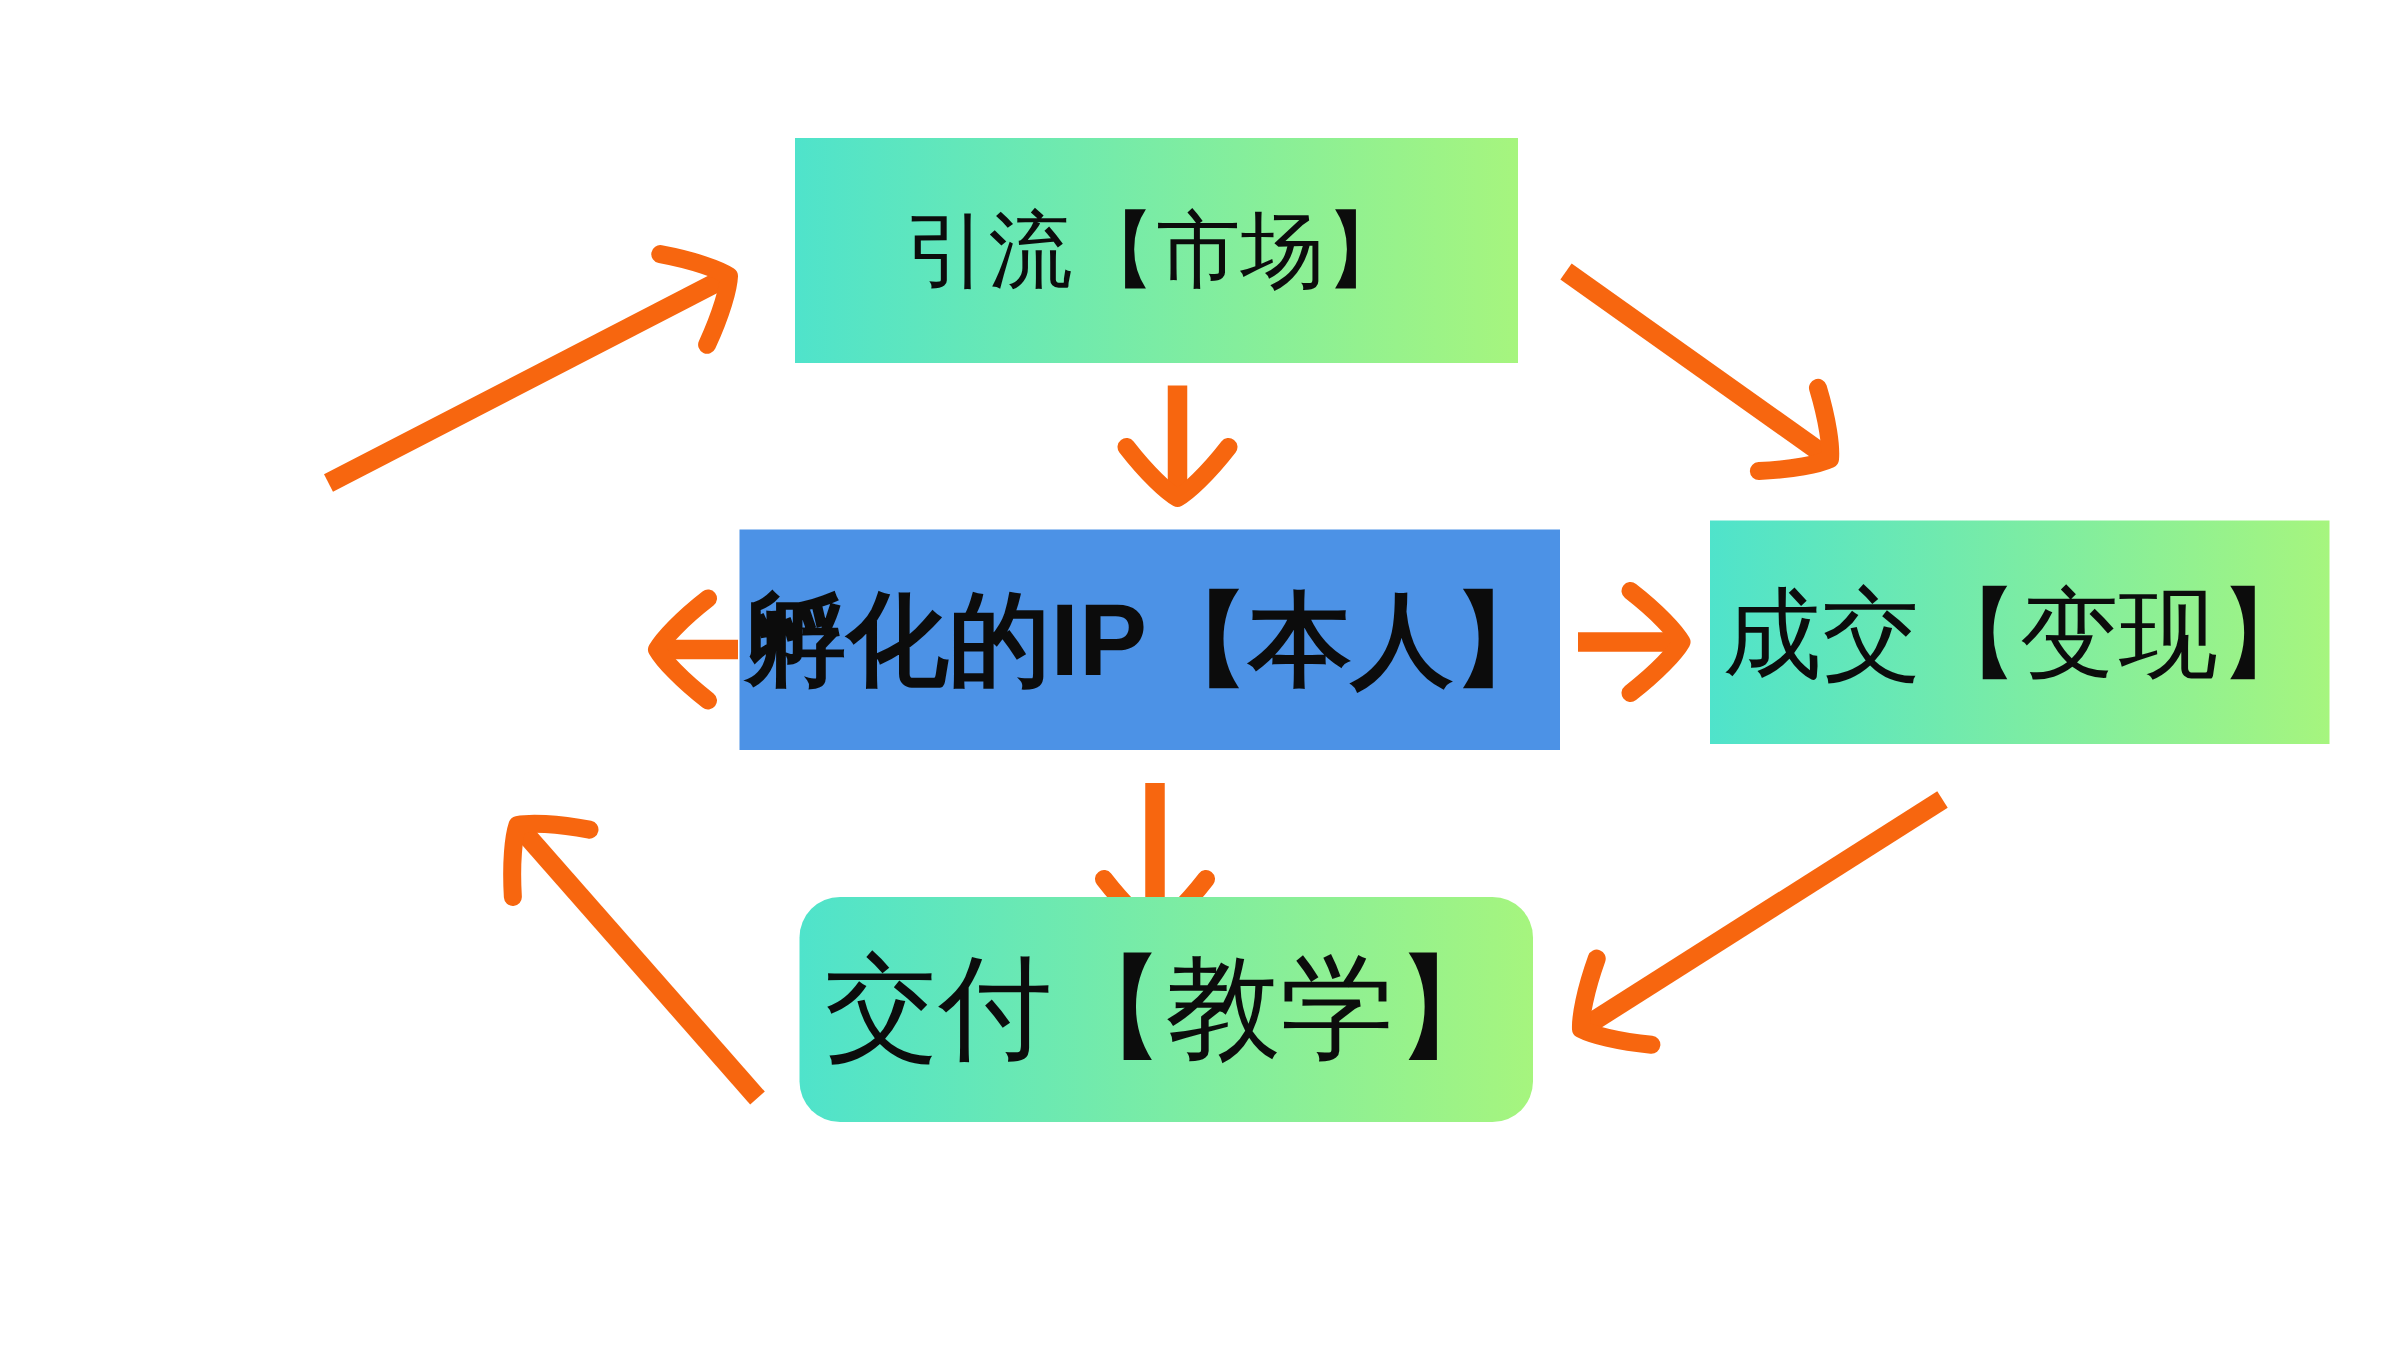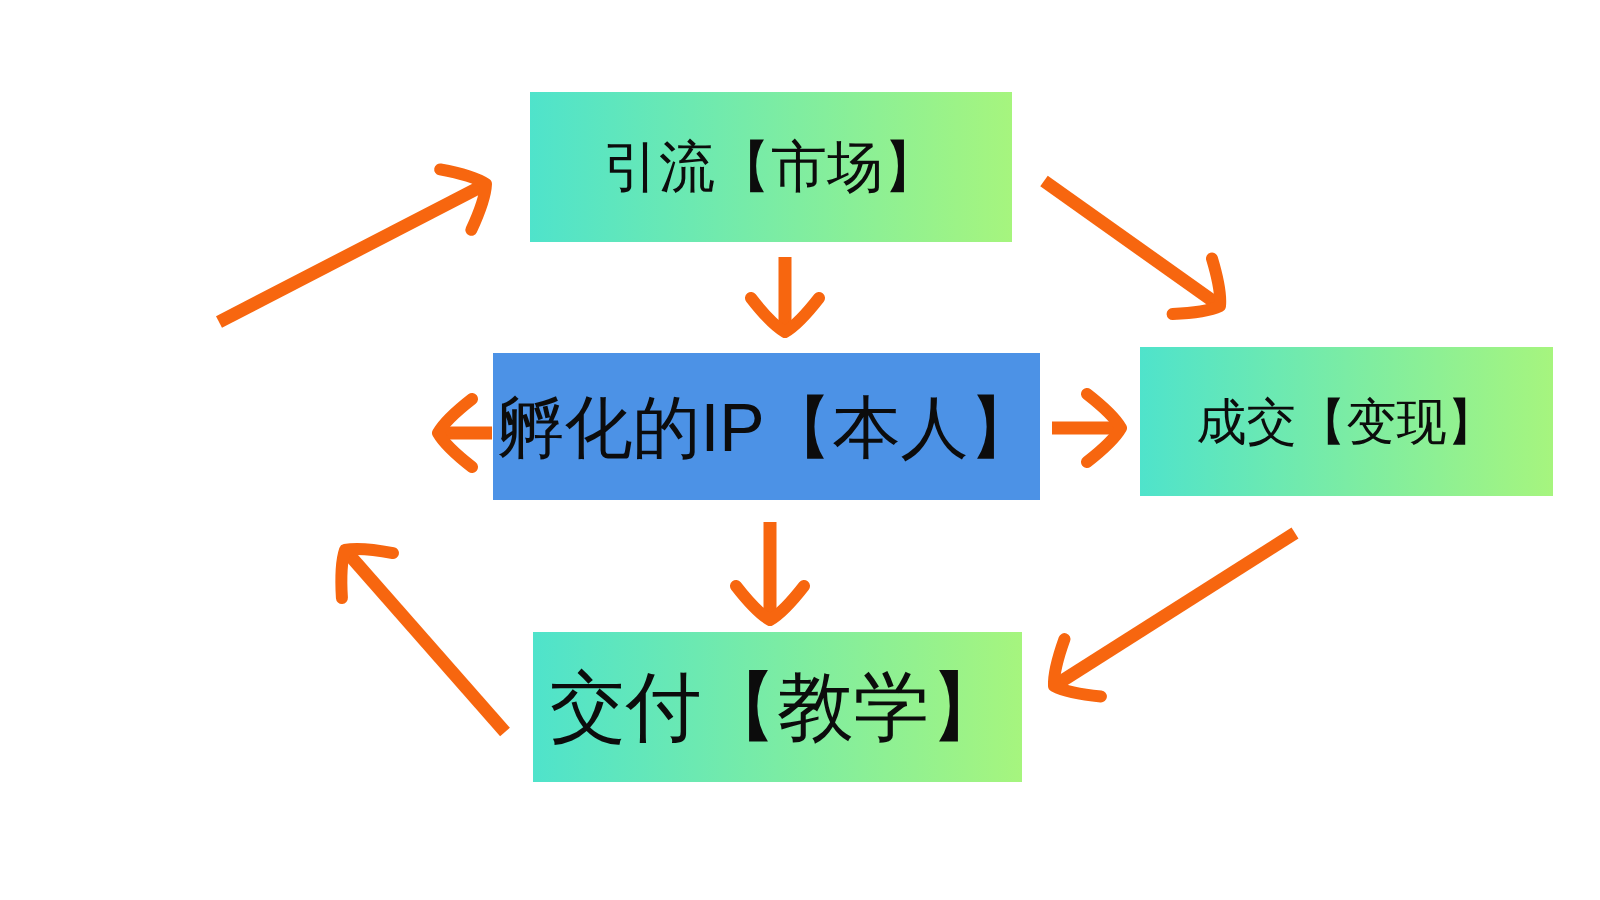--- a/index.html
+++ b/index.html
@@ -18,27 +18,27 @@
     position:absolute;
     display:flex;align-items:center;justify-content:center;
     background:linear-gradient(90deg,var(--gradient-start),var(--gradient-end));
     color:var(--text-black);
     line-height:1;
     text-align:center;
     white-space:nowrap;
   }
   .node.center{
     background:var(--center-blue);
-    font-weight:400;
+    font-weight:700;
   }
   #node-traffic {left:530px; top:92px;  width:482px; height:150px; font-size:56px;}
   #node-product {left:30px;  top:355px; width:398px; height:150px; font-size:60px;}
   #node-ip      {left:493px; top:353px; width:547px; height:147px; font-size:68px;}
-  #node-deal    {left:1140px;top:347px; width:413px; height:149px; font-size:50px;}
-  #node-delivery{left:533px; top:632px; width:489px; height:150px; font-size:76px;}
+  #node-deal    {left:1140px;top:347px; width:413px; height:149px; font-size:66px;}
+  #node-delivery{left:533px; top:598px; width:489px; height:150px; font-size:76px;border-radius:27px;}
   .arrow-layer{position:absolute;left:0;top:0;width:1600px;height:900px;pointer-events:none;}
   .arrow-stem{fill:none;stroke:var(--arrow-orange);stroke-width:13;stroke-linecap:butt;}
 </style>
 </head>
 <body>
 
 <div class="canvas">
 
   <svg class="arrow-layer" viewBox="0 0 1600 900">
     <defs>

